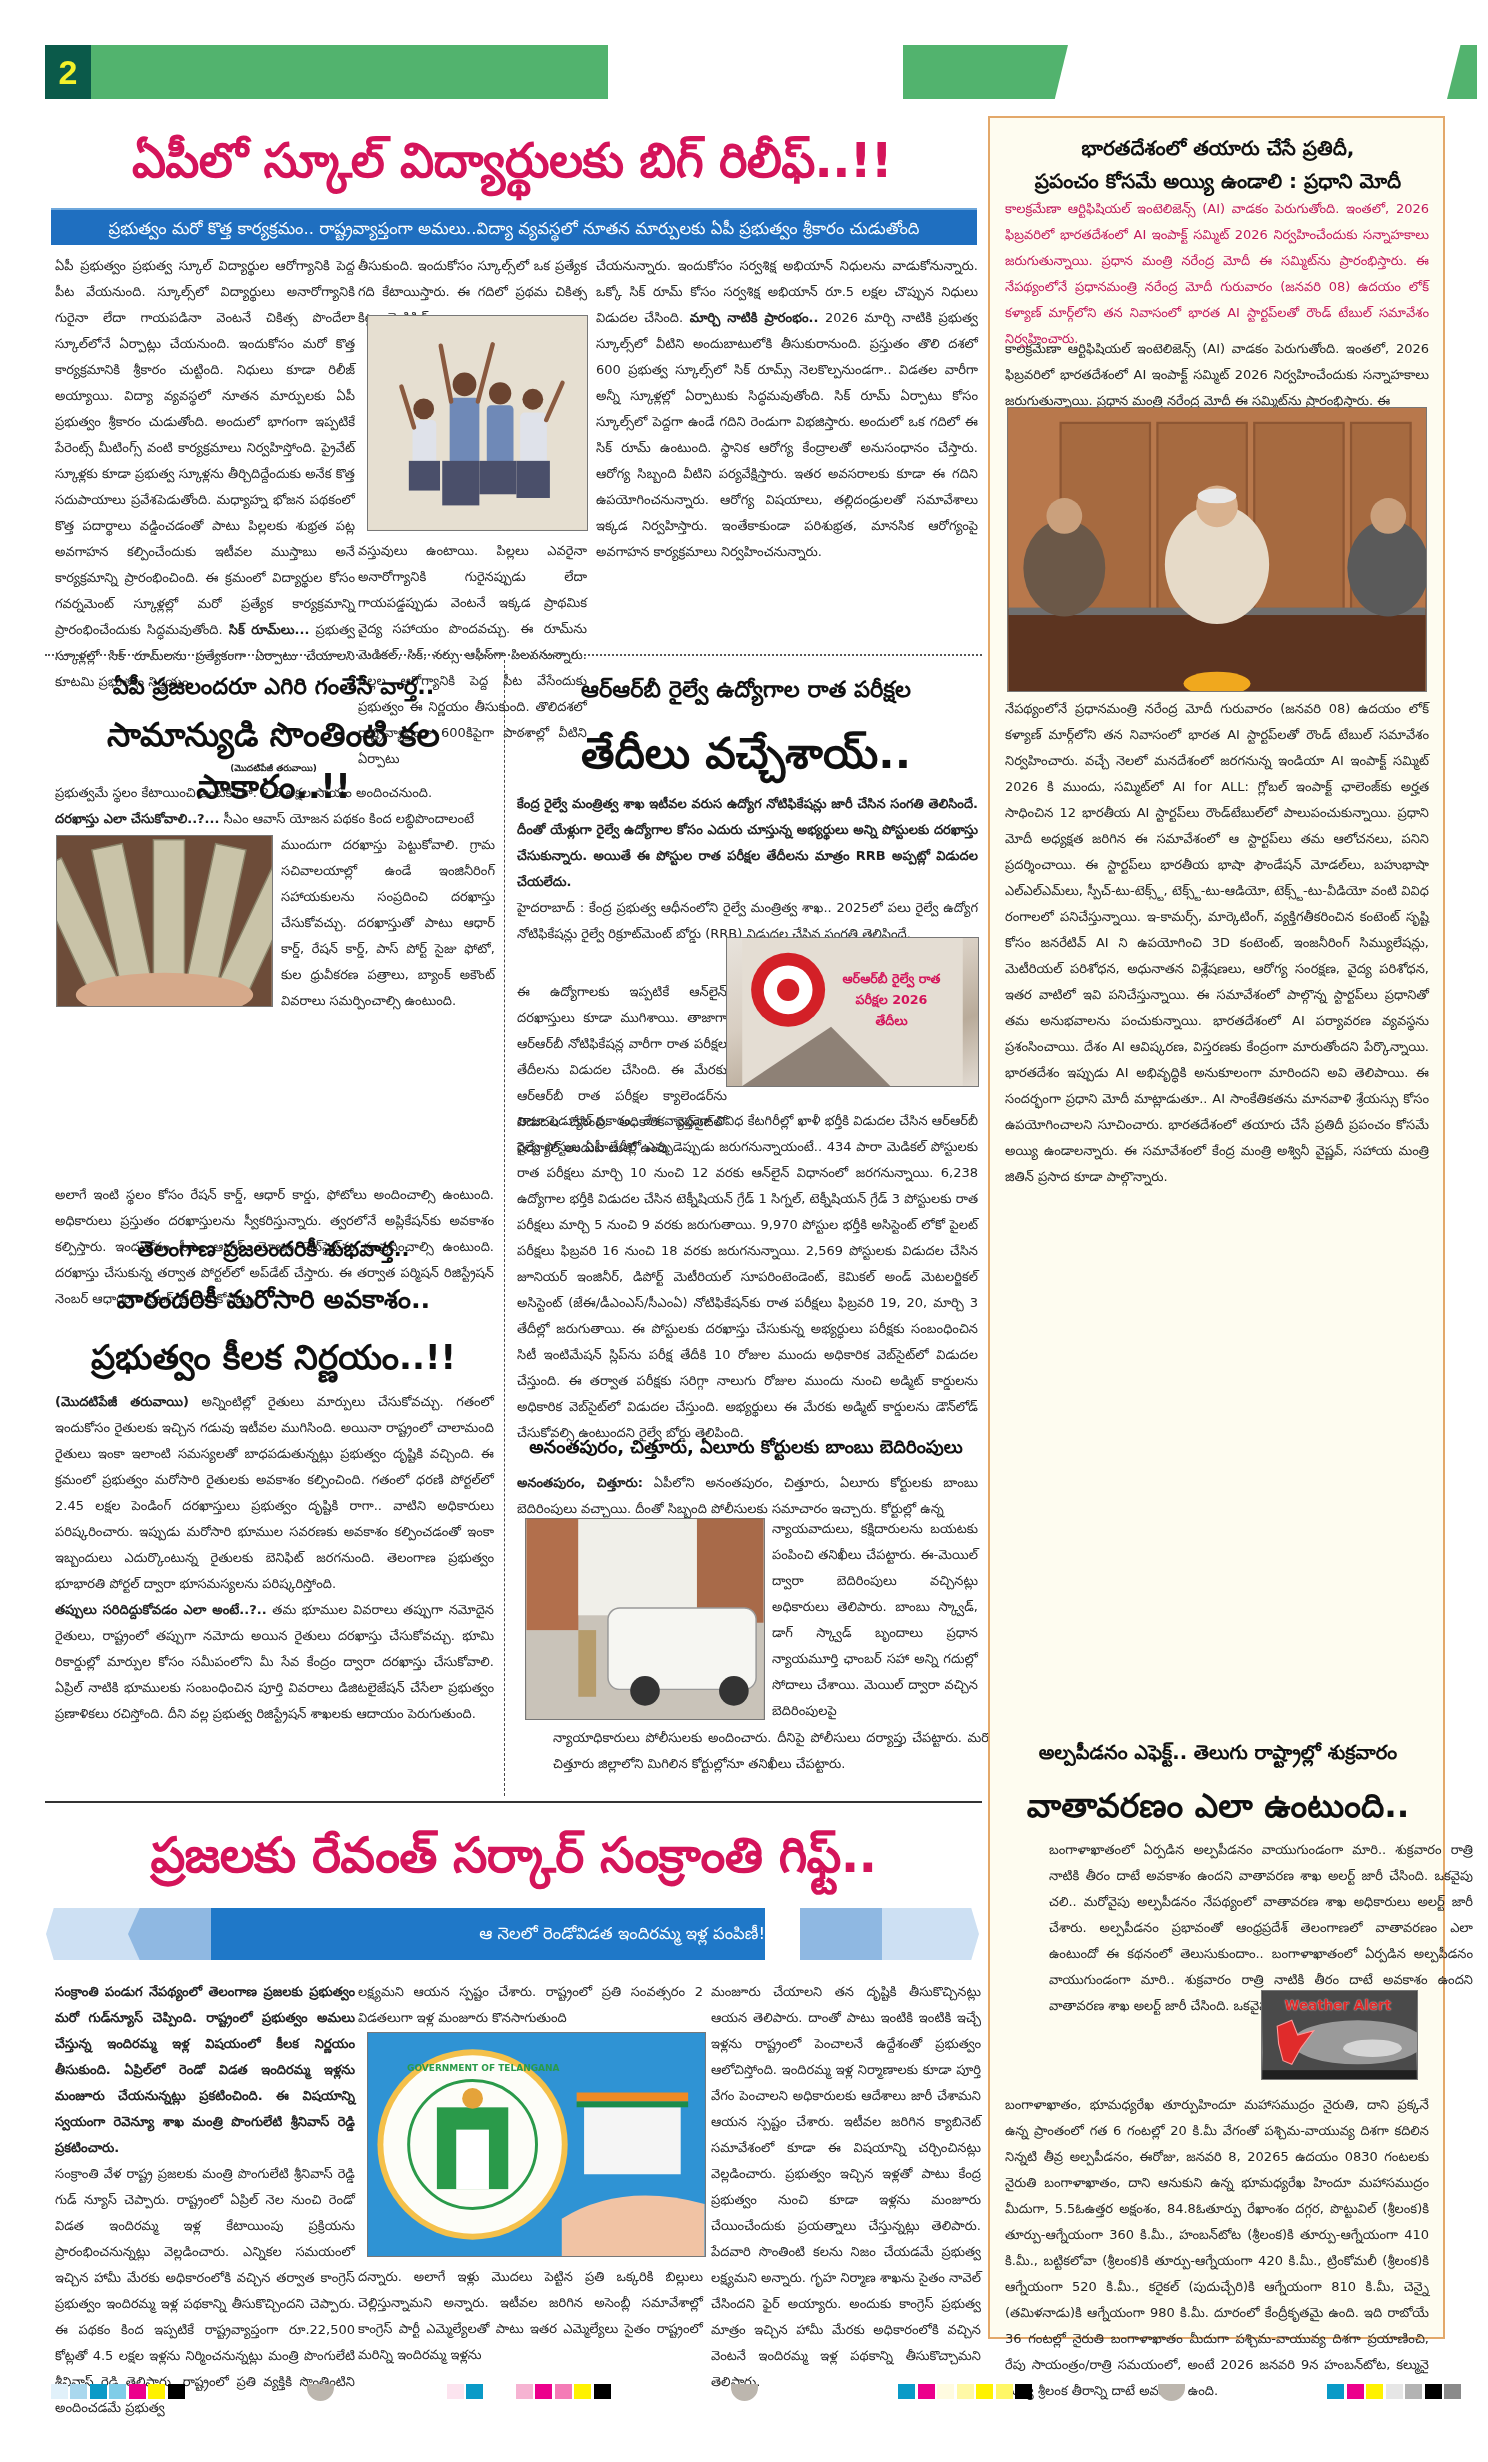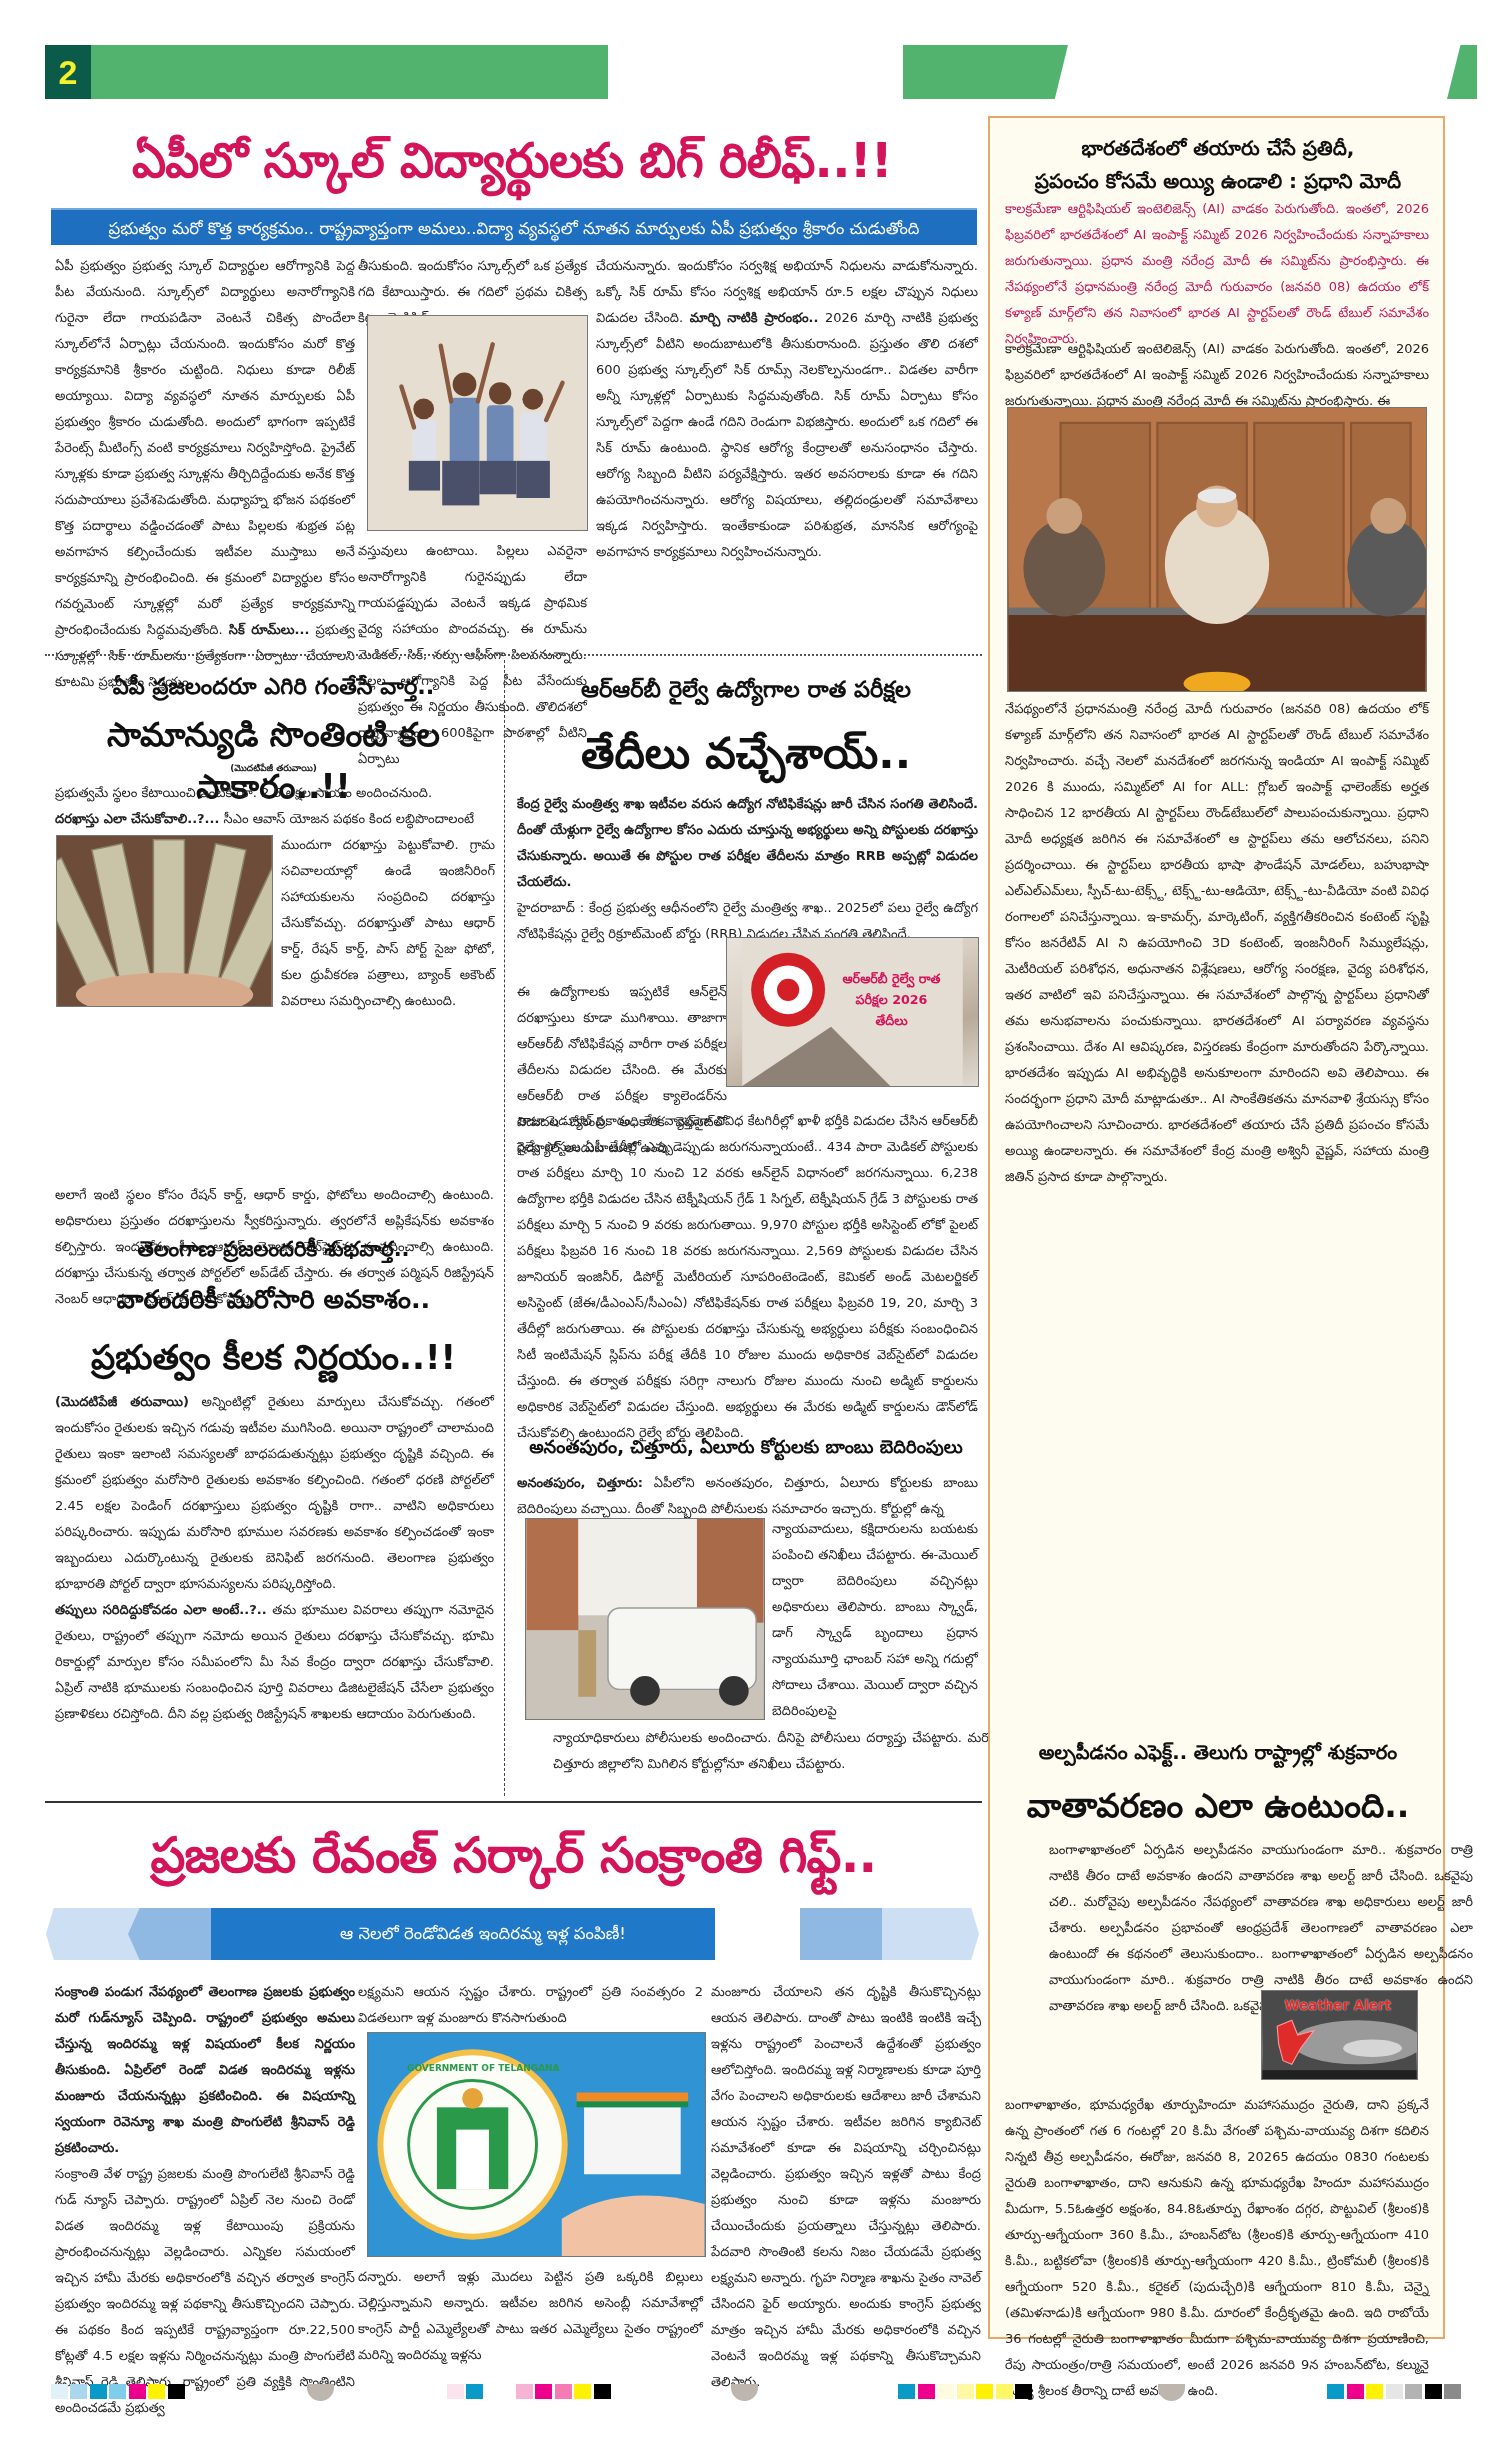--- a/index.html
+++ b/index.html
@@ -76,22 +76,22 @@
               background: linear-gradient(180deg,#b9b4ab 0%, #d4cfc6 40%, #a9a39a 100%); }
   #s5-wrap { left: 772px; top: 1516px; width: 206px; }
   #s5-rest { left: 517px; top: 1725px; width: 461px; margin-left: 36px; }
 
   
   #s6-rule { position: absolute; left: 45px; top: 1801px; width: 937px; height: 2.2px; background: #333; }
   #s6-headline { left: 45px; top: 1815px; width: 937px; font-size: 49px; line-height: 82px; }
   #s6-ribbon { position: absolute; left: 46px; top: 1908px; width: 934px; height: 52px; }
   .rib-outer { position: absolute; top: 0; height: 52px; background: #cde0f3; }
   .rib-mid { position: absolute; top: 0; height: 52px; background: #8fb8e2; }
-  .rib-core { position: absolute; left: 165px; width: 504px; top: 0; height: 52px; background: #1f78c8; color: #fff;
-              font: 16.5px/52px "DejaVu Sans", sans-serif; text-align: center; padding-left: 40px; }
+  .rib-core { position: absolute; left: 165px; width: 554px; top: 0; height: 52px; background: #1f78c8; color: #fff;
+              font: 16.5px/52px "DejaVu Sans", sans-serif; text-align: right; padding-left: 40px; }
   #s6-col1 { left: 55px; top: 1979px; width: 300px; }
   #s6-col2top { left: 358px; top: 1979px; width: 345px; }
   #s6-photo { left: 367px; top: 2032px; width: 339px; height: 225px; background: #2c8fd1; }
   #s6-col2bot { left: 358px; top: 2264px; width: 345px; }
   #s6-col3 { left: 711px; top: 1979px; width: 270px; }
 
   
   #sidebar { position: absolute; left: 988px; top: 116px; width: 457px; height: 2223px;
              background: #fefcf0; border: 2.2px solid #e3a86a; }
   #sb1-headline { left: 997px; top: 132px; width: 442px; font-size: 20px; line-height: 33px; color: #111; }

